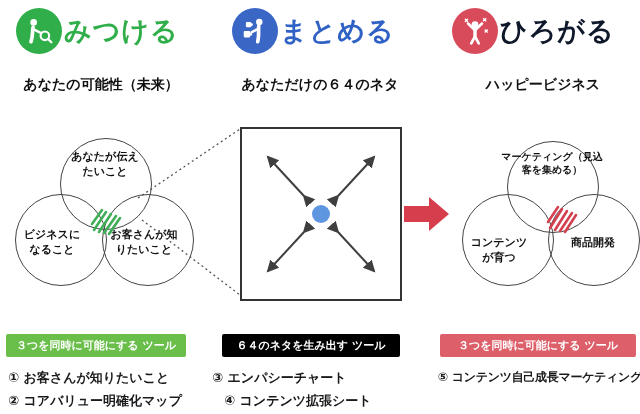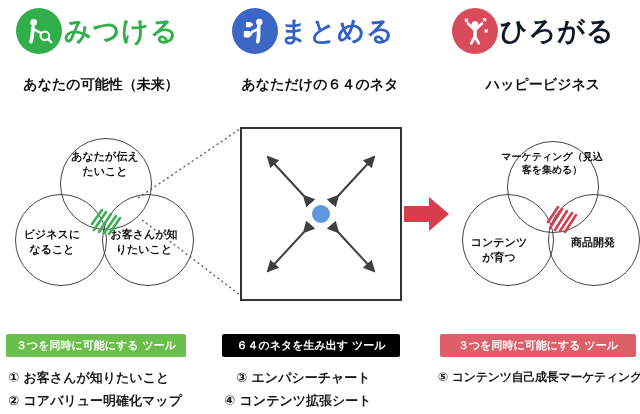--- a/index.html
+++ b/index.html
@@ -131,18 +131,18 @@
     <path d="M4 24 L16 5 M9 26 L21 7 M14 27 L26 9 M19 28 L30 11 M2 18 L12 3" stroke="#d4404f" stroke-width="2.6" stroke-linecap="round" fill="none"></path>
   </svg>
 
   <div class="toolbox green" style="left:6px;top:334px;width:180px;">３つを同時に可能にする ツール</div>
   <div class="toolbox blue" style="left:222px;top:334px;width:178px;">６４のネタを生み出す ツール</div>
   <div class="toolbox red" style="left:440px;top:334px;width:196px;">３つを同時に可能にする ツール</div>
 
   <div class="tool-item" style="left:8px;top:369px;">① お客さんが知りたいこと</div>
   <div class="tool-item" style="left:8px;top:392px;">② コアバリュー明確化マップ</div>
 
-  <div class="tool-item" style="left:236px;top:369px;">③ エンパシーチャート</div>
+  <div class="tool-item" style="left:212px;top:369px;">③ エンパシーチャート</div>
   <div class="tool-item" style="left:224px;top:392px;">④ コンテンツ拡張シート</div>
 
   <div class="tool-item tight" style="left:438px;top:369px;">⑤ コンテンツ自己成長マーケティング</div>
 
 </div>
 
 </body></html>

